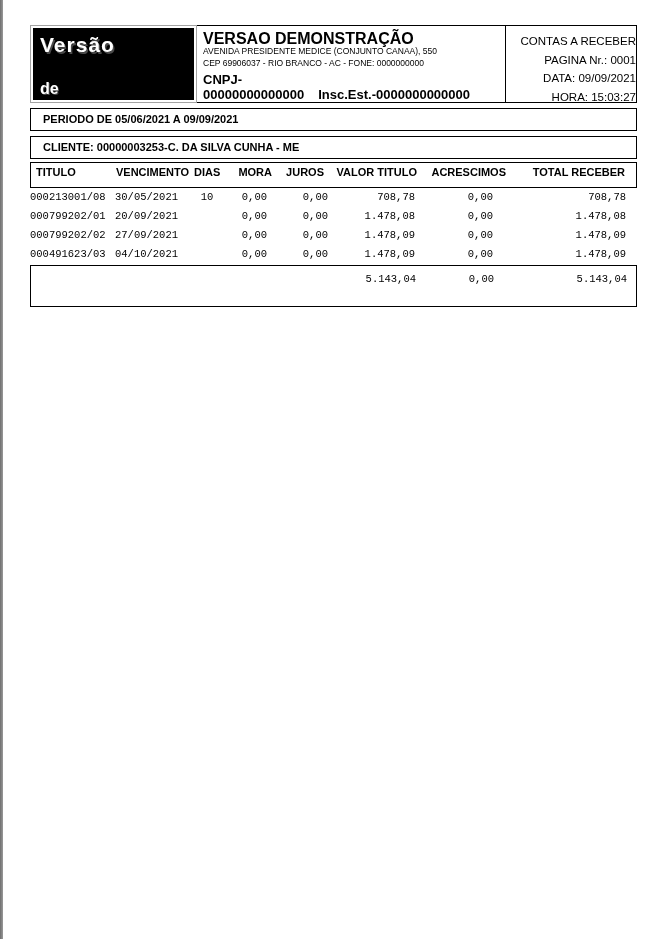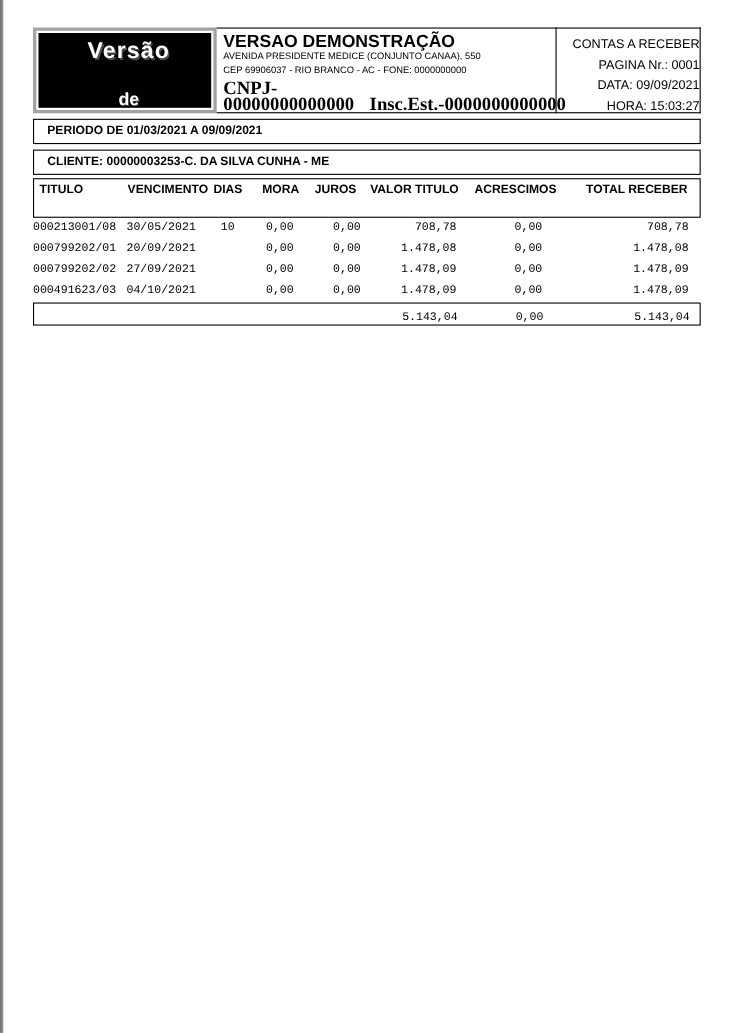--- a/index.html
+++ b/index.html
@@ -6,48 +6,48 @@
   body{
     width:666px;height:939px;position:relative;background:#ffffff;
     font-family:"Liberation Sans",sans-serif;color:#000;overflow:hidden;
   }
   .page-edge{position:absolute;left:0;top:0;width:3px;height:939px;
     background:linear-gradient(to right,#6e6e6e 0,#9a9a9a 100%);}
   .content{position:absolute;left:30px;top:25px;width:607px;}
 
   
   .header{display:flex;height:78px;}
-  .h-left{width:167px;box-sizing:border-box;border:3px solid #a3a3a3;background:#fff;padding:2px;text-align:center;}
+  .h-left{width:167px;box-sizing:border-box;border:1px solid #a3a3a3;background:#fff;padding:2px;}
   .badge{width:100%;height:100%;box-sizing:border-box;background:#000;color:#fff;
     padding:5px 0 0 7px;overflow:hidden;}
   .badge .l1{font-size:21px;font-weight:bold;letter-spacing:1px;line-height:23px;
     text-shadow:1.5px 1.5px 0 #4a4a4a;}
   .badge .l2{font-size:16px;font-weight:bold;line-height:20px;text-shadow:1px 1px 0 #4a4a4a;margin-top:23px;}
   .badge .l3{font-size:15px;font-weight:normal;letter-spacing:1px;line-height:19px;
     text-shadow:1px 1px 0 #4a4a4a;}
   .h-center{width:309px;box-sizing:border-box;border:1px solid #000;border-left:none;
     padding:5px 6px 0 6px;}
   .company-name{font-size:16px;font-weight:bold;line-height:15px;}
   .company-addr{font-size:8.5px;line-height:11.5px;}
-  .company-ids{font-size:17px;font-weight:bold;line-height:15px;margin-top:3px;font-family:Liberation Serif, serif;}
+  .company-ids{font-size:13px;font-weight:bold;line-height:15px;margin-top:3px;}
   .company-ids .insc{margin-left:14px;}
   .h-right{width:131px;box-sizing:border-box;border:1px solid #000;border-left:none;
     padding:6px 0 0 6px;font-size:11.5px;line-height:18.5px;white-space:nowrap;text-align:right;}
 
   
   .bar{box-sizing:border-box;border:1px solid #000;height:23px;line-height:21px;
     font-size:11px;font-weight:bold;padding-left:12px;margin-top:5px;white-space:nowrap;}
 
   
   .grid{display:grid;grid-template-columns:85px 78px 28px 50px 57px 88px 89px 130px;}
-  .thead{box-sizing:border-box;border:1px solid #000;height:36px;line-height:18px;
+  .thead{box-sizing:border-box;border:1px solid #000;height:26px;line-height:18px;
     font-size:11px;font-weight:bold;margin-top:3px;}
   .trow{height:19px;line-height:19px;font-family:"Liberation Mono","DejaVu Sans Mono",monospace;
     font-size:10.5px;}
-  .totals{box-sizing:border-box;border:1px solid #000;height:21px;line-height:27px;
+  .totals{box-sizing:border-box;border:1px solid #000;height:42px;line-height:27px;
     margin-top:1px;font-family:"Liberation Mono","DejaVu Sans Mono",monospace;font-size:10.5px;}
   .c{white-space:nowrap;overflow:hidden;}
   .a-l{text-align:left;} .a-r{text-align:right;} .a-c{text-align:center;}
   .thead .c1{padding-left:5px;}
   .thead .c5{padding-right:5px;}
   .thead .c8{padding-right:11px;}
   .trow  .c4,.totals .c4{padding-right:4px;}
   .trow  .c6,.totals .c6{padding-right:1px;}
   .trow  .c7,.totals .c7{padding-right:12px;}
   .trow  .c8,.totals .c8{padding-right:9px;}
@@ -76,21 +76,21 @@
       </div>
     </div>
     <div class="h-right">
       <div>CONTAS A RECEBER</div>
       <div>PAGINA Nr.: 0001</div>
       <div>DATA: 09/09/2021</div>
       <div>HORA: 15:03:27</div>
     </div>
   </div>
 
-  <div class="bar">PERIODO DE 01/03/2021 A 09/09/2021</div>
+  <div class="bar">PERIODO DE 05/06/2021 A 09/09/2021</div>
 
   <div class="bar">CLIENTE: 00000003253-C. DA SILVA CUNHA - ME</div>
 
   <div class="grid thead">
     <div class="c c1 a-l">TITULO</div>
     <div class="c c2 a-l">VENCIMENTO</div>
     <div class="c c3 a-l">DIAS</div>
     <div class="c c4 a-r">MORA</div>
     <div class="c c5 a-r">JUROS</div>
     <div class="c c6 a-r">VALOR TITULO</div>

